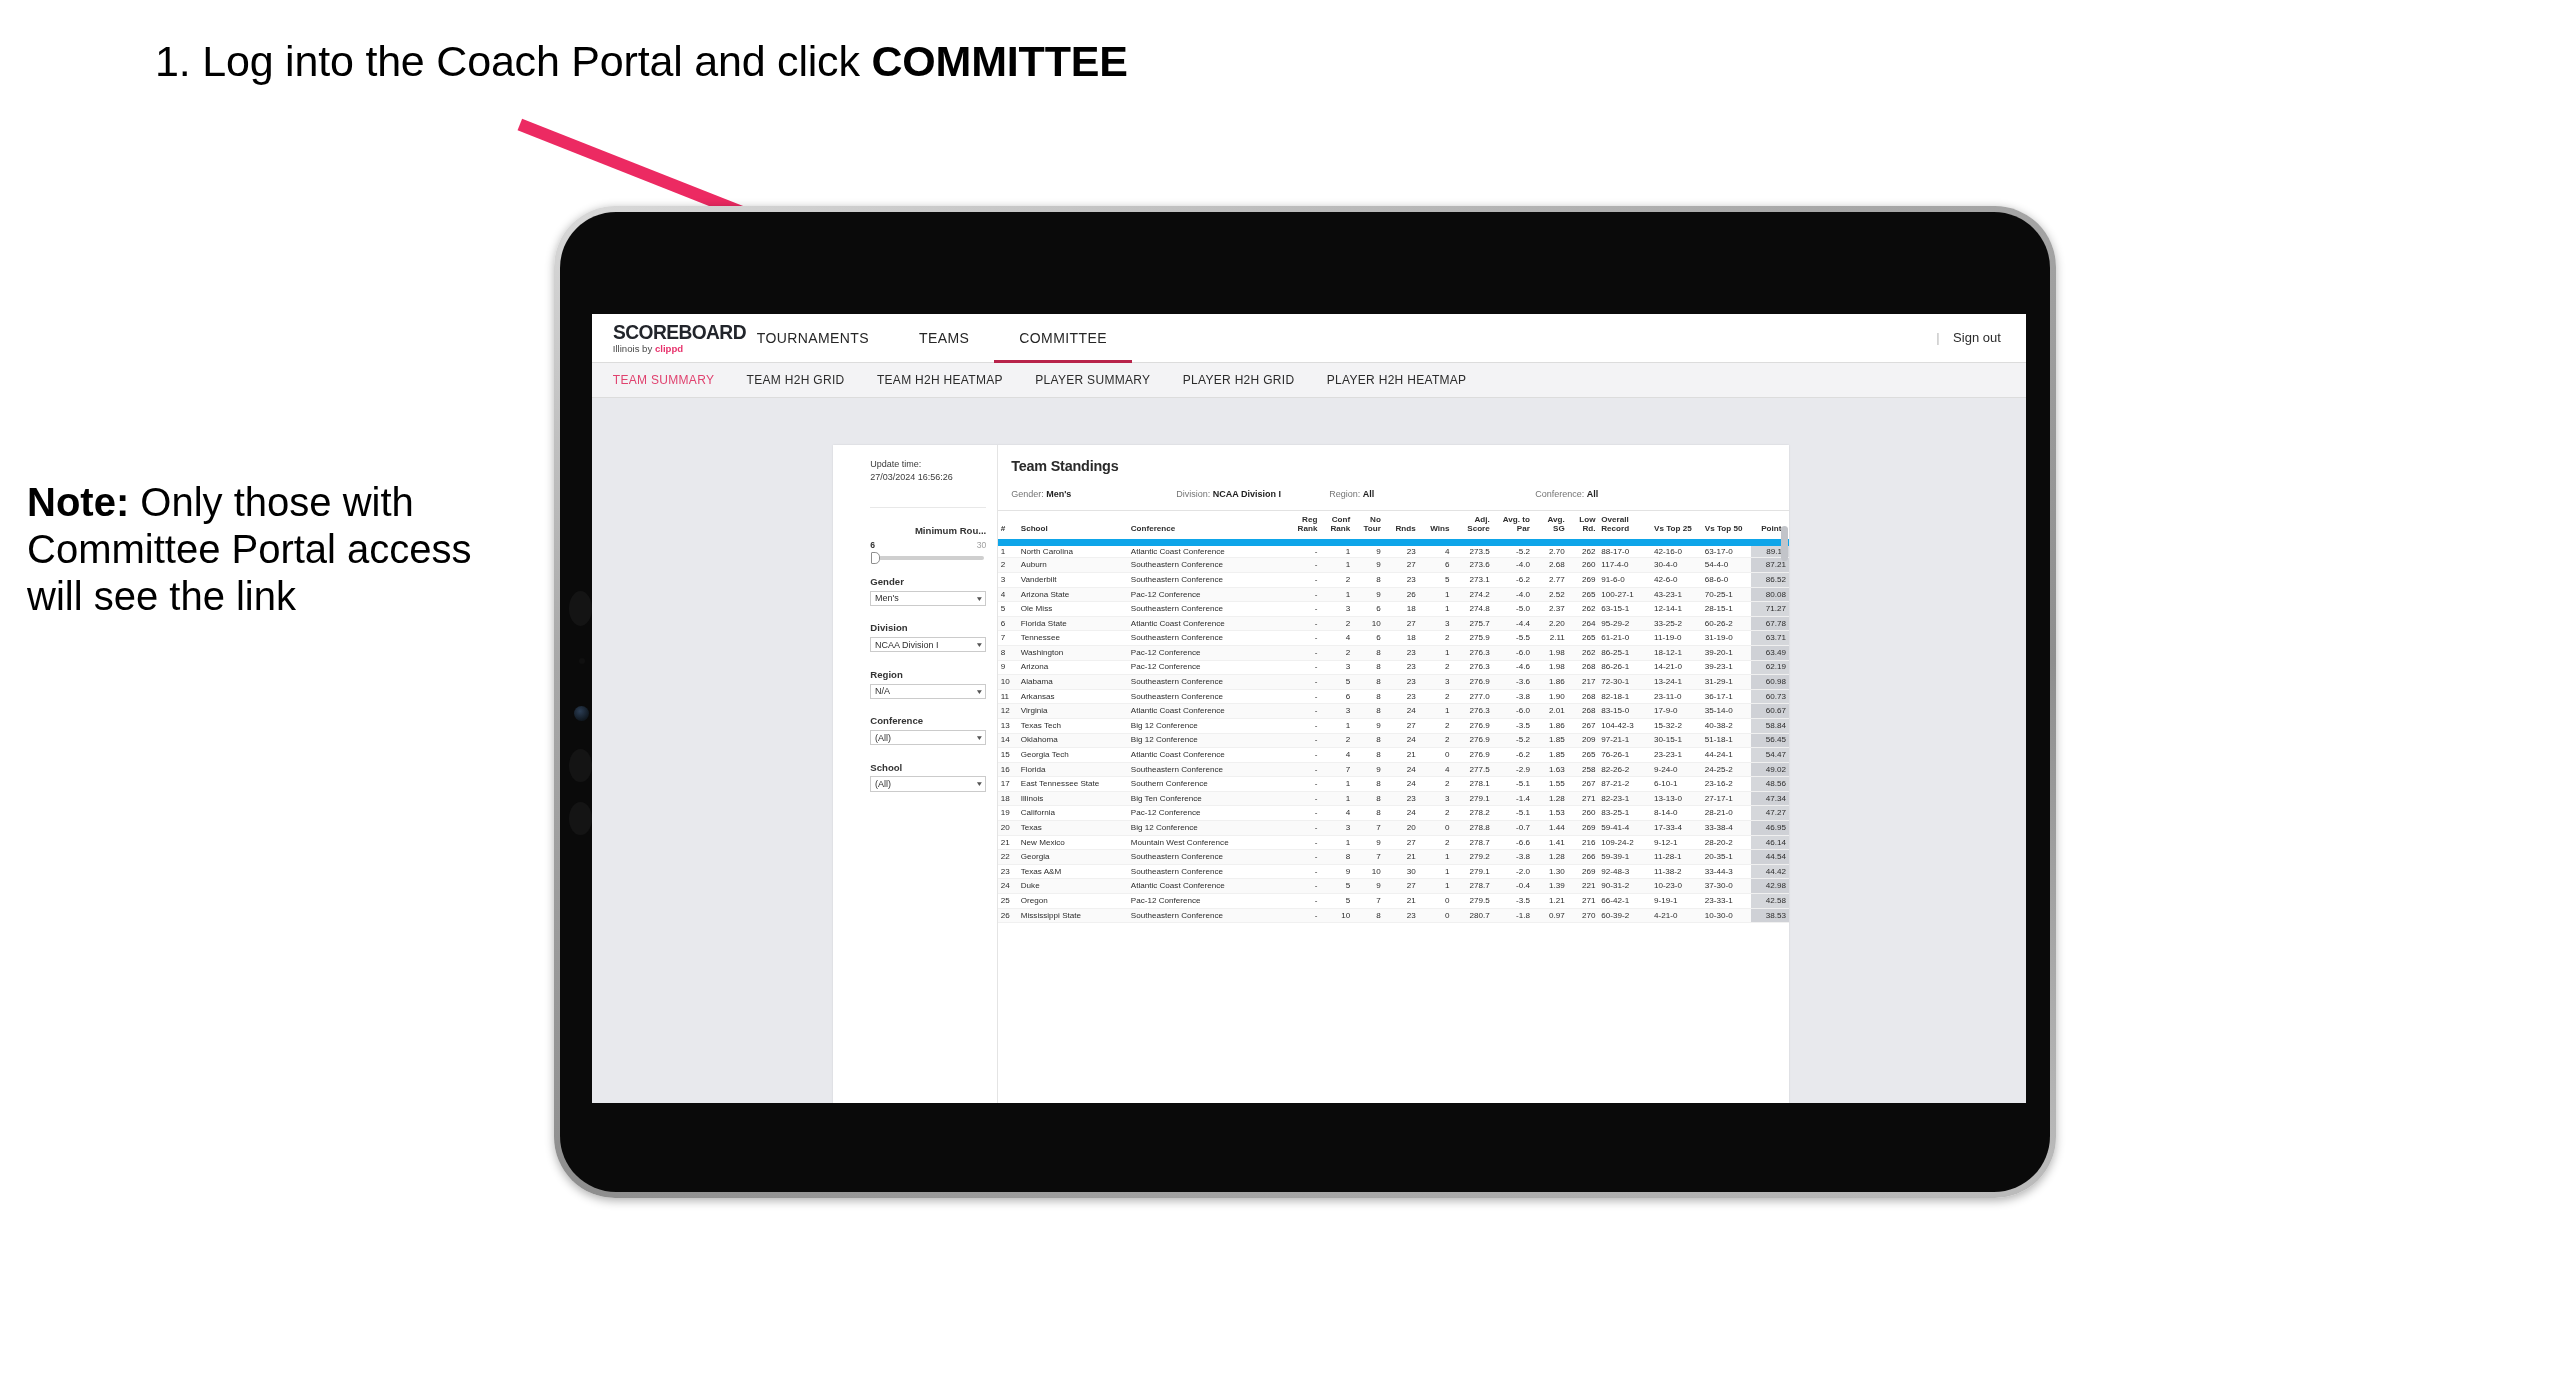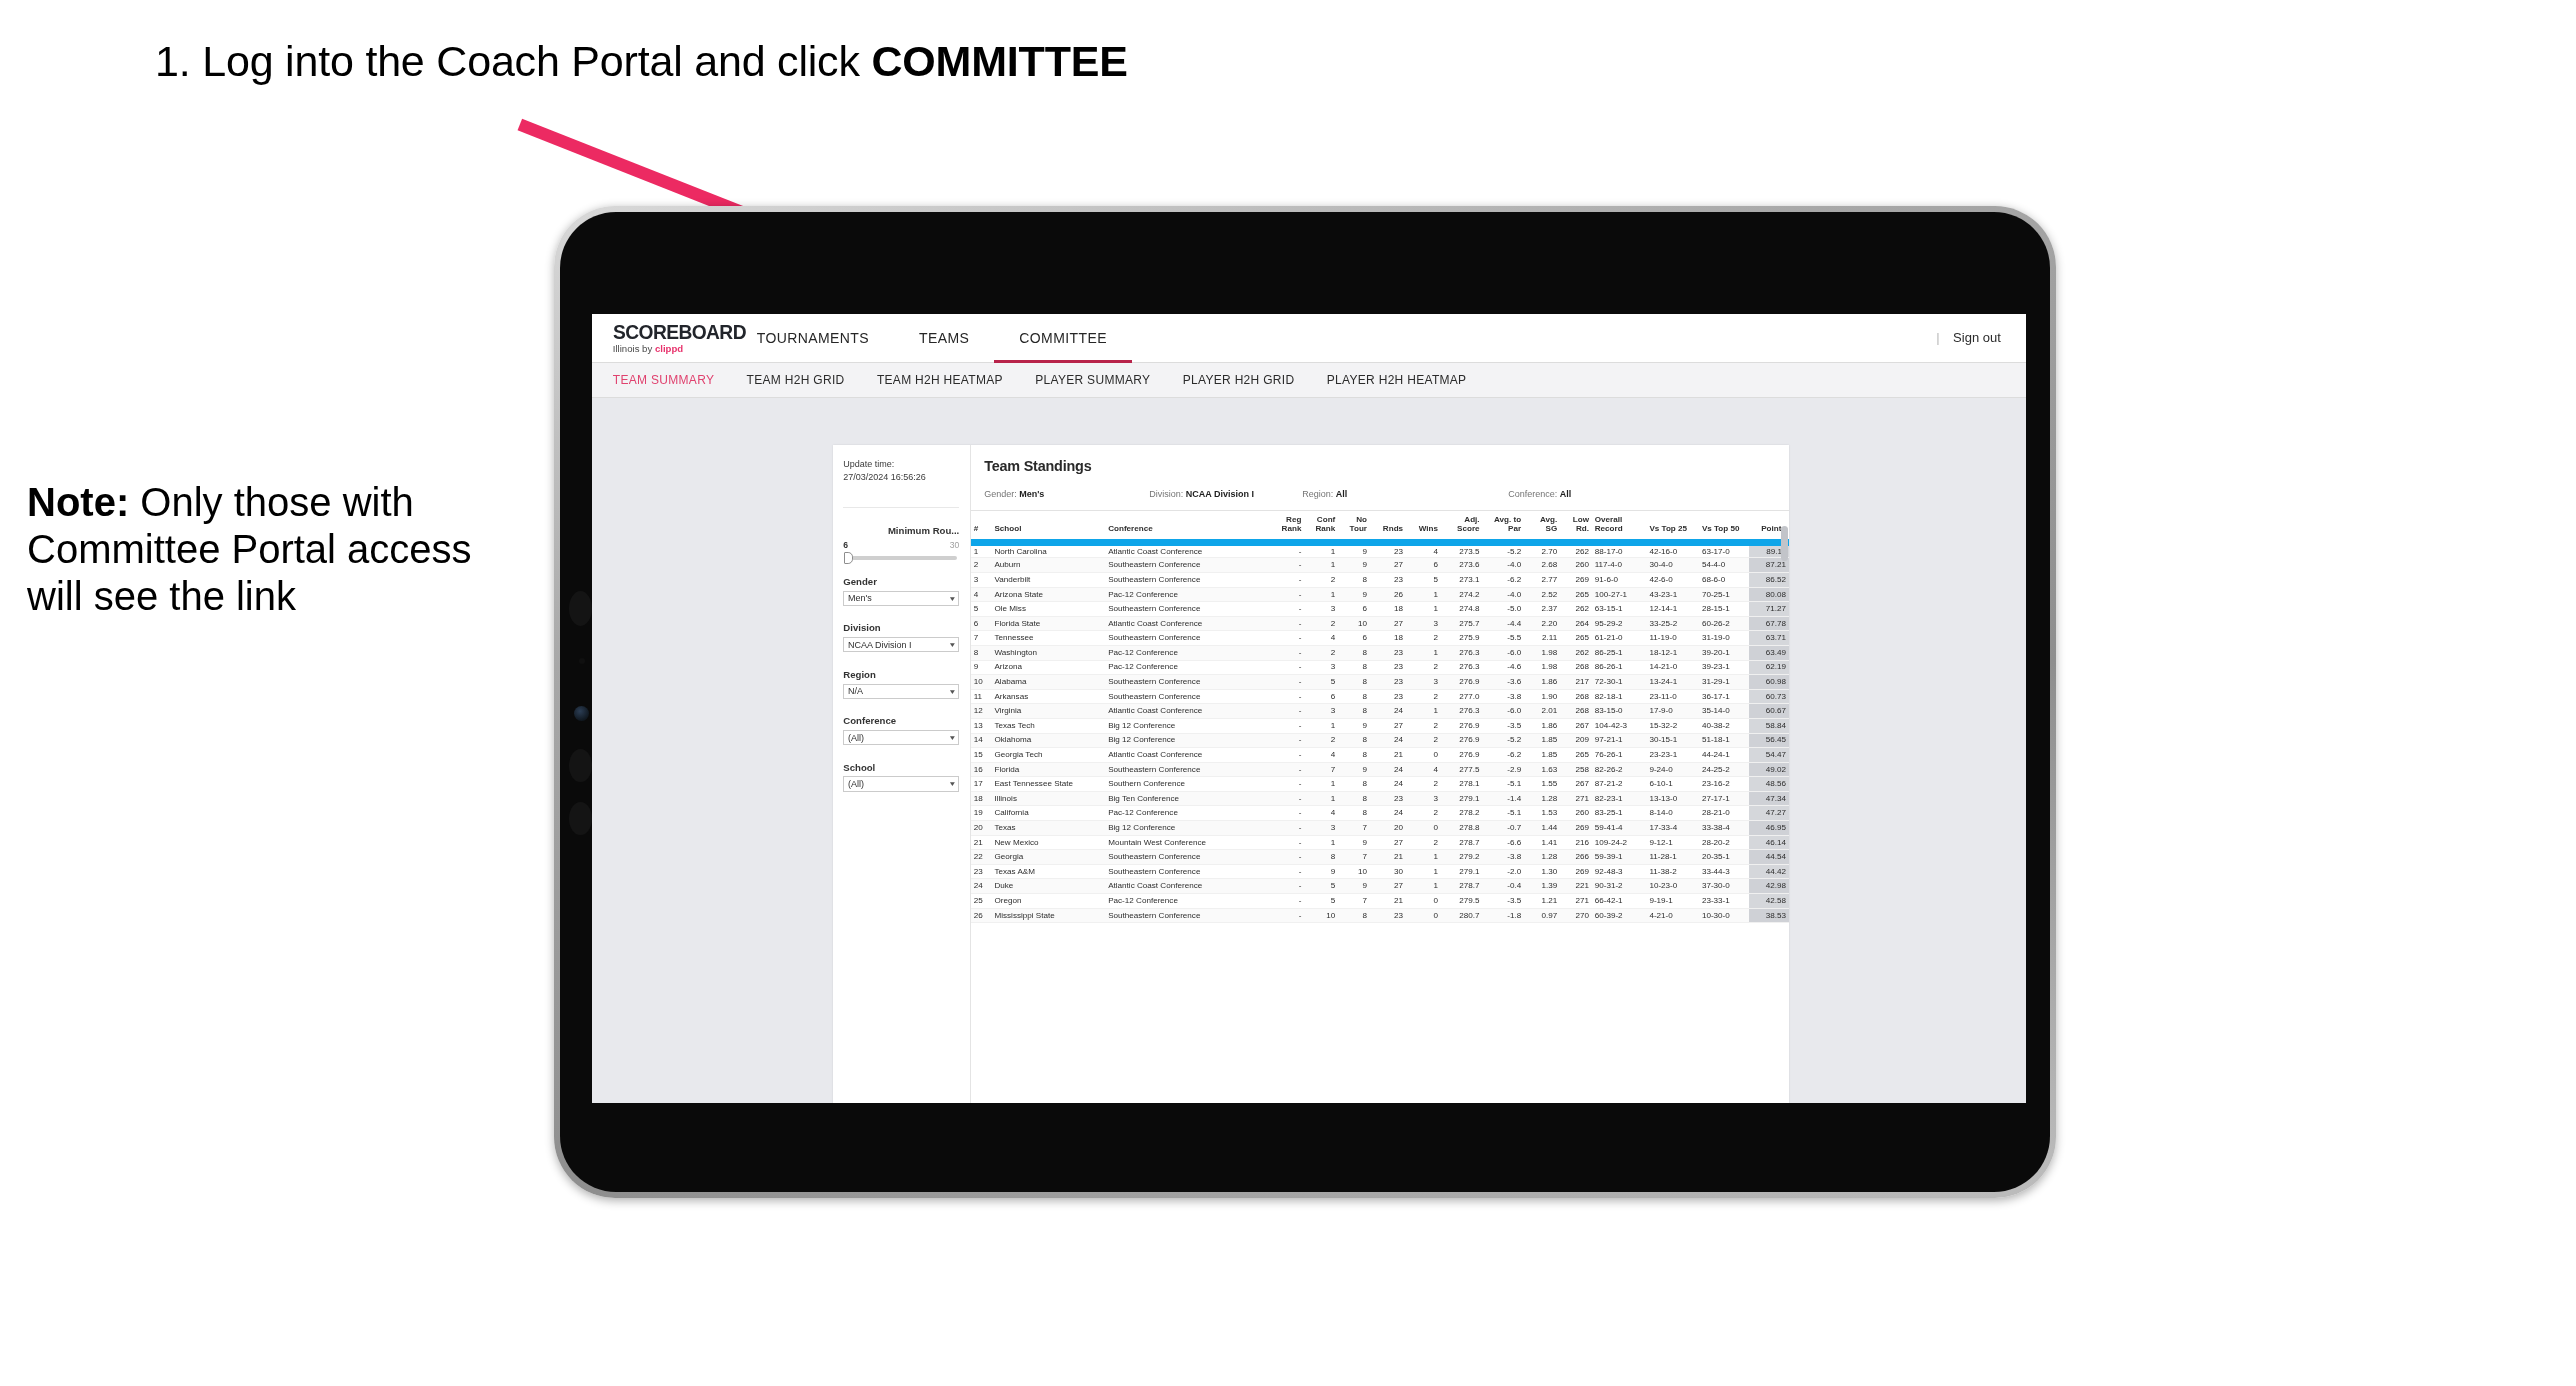--- a/index.html
+++ b/index.html
@@ -192,20 +192,21 @@
   #viz {
     position: absolute;
     left: 241px;
     top: 47px;
     width: 956px;
     height: 696px;
     background: #ffffff;
     box-shadow: 0 0 1.9px rgba(0,0,0,0.10);
     display: flex;
     flex-direction: column;
+    padding-left: 27px;
   }
   #viz-main { display: flex; flex: 1; min-height: 0; }
 
   
   #filters {
     width: 138px;
     border-right: 1px solid #e4e4e4;
     padding: 13.4px 10.5px 0 10.5px;
     font-size: 9px;
     color: #333333;

